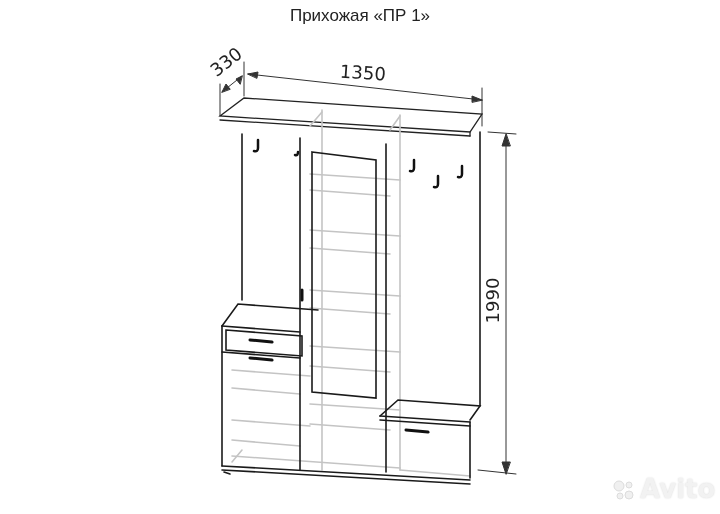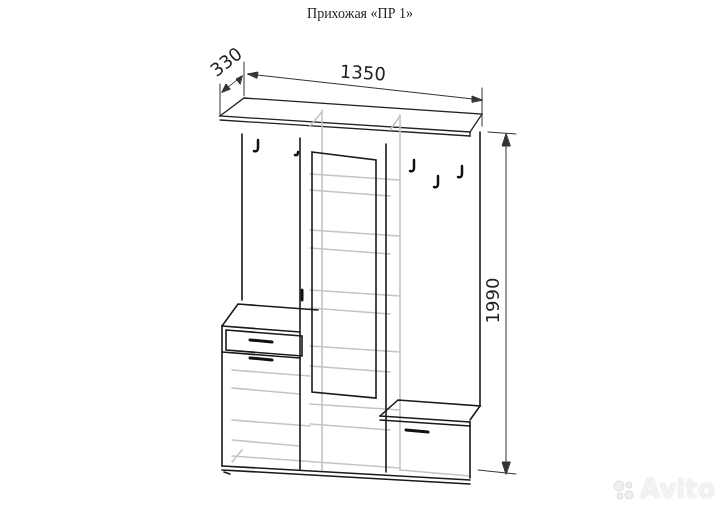--- a/index.html
+++ b/index.html
@@ -1,17 +1,17 @@
 <!DOCTYPE html>
 <html><head>
 <meta charset="utf-8">
 <style>
   html, body { margin: 0; padding: 0; background: #ffffff; }
   body { width: 720px; height: 514px; position: relative; overflow: hidden; font-family: "DejaVu Sans", sans-serif; }
-  .title { position: absolute; top: 6px; left: 0; width: 720px; text-align: center; font-size: 14px; color: #222; font-family: Liberation Serif, serif; }
+  .title { position: absolute; top: 6px; left: 0; width: 720px; text-align: center; font-size: 17px; color: #222; font-family: Liberation Sans, sans-serif; }
   .dim { position: absolute; font-size: 18px; color: #222; font-family: "DejaVu Sans", sans-serif; }
   .dim-1350 { left: 340px; top: 62px; transform: rotate(4deg); }
   .dim-330 { left: 206px; top: 64px; transform: rotate(-38deg); transform-origin: left top; }
   .dim-1990 { left: 470px; top: 290px; transform: rotate(-90deg); transform-origin: center; }
   svg.drawing { position: absolute; left: 0; top: 0; }
   .watermark { position: absolute; left: 614px; top: 474px; font-size: 26px; font-weight: bold; color: #f2f2f2; text-shadow: 0 0 2px #d8d8d8; font-family: "DejaVu Sans", sans-serif; }
   .wm-dots { position: absolute; left: 612px; top: 478px; }
 </style>
 </head>
 <body>

